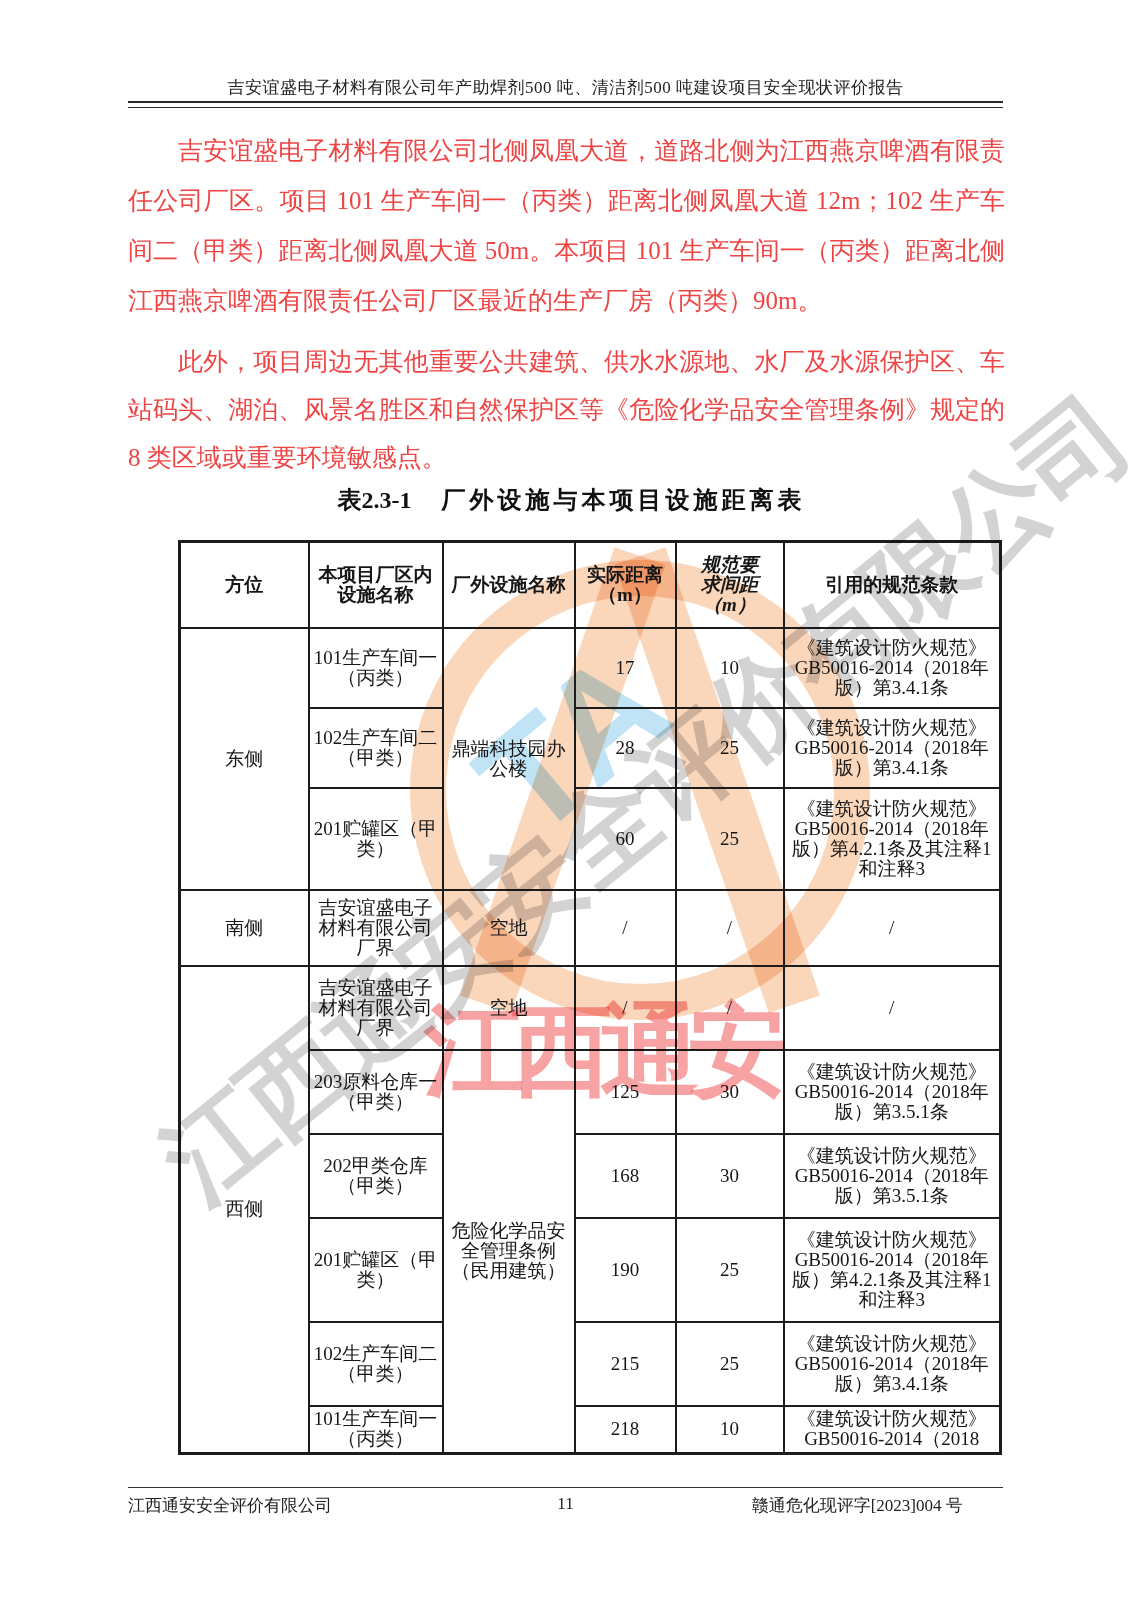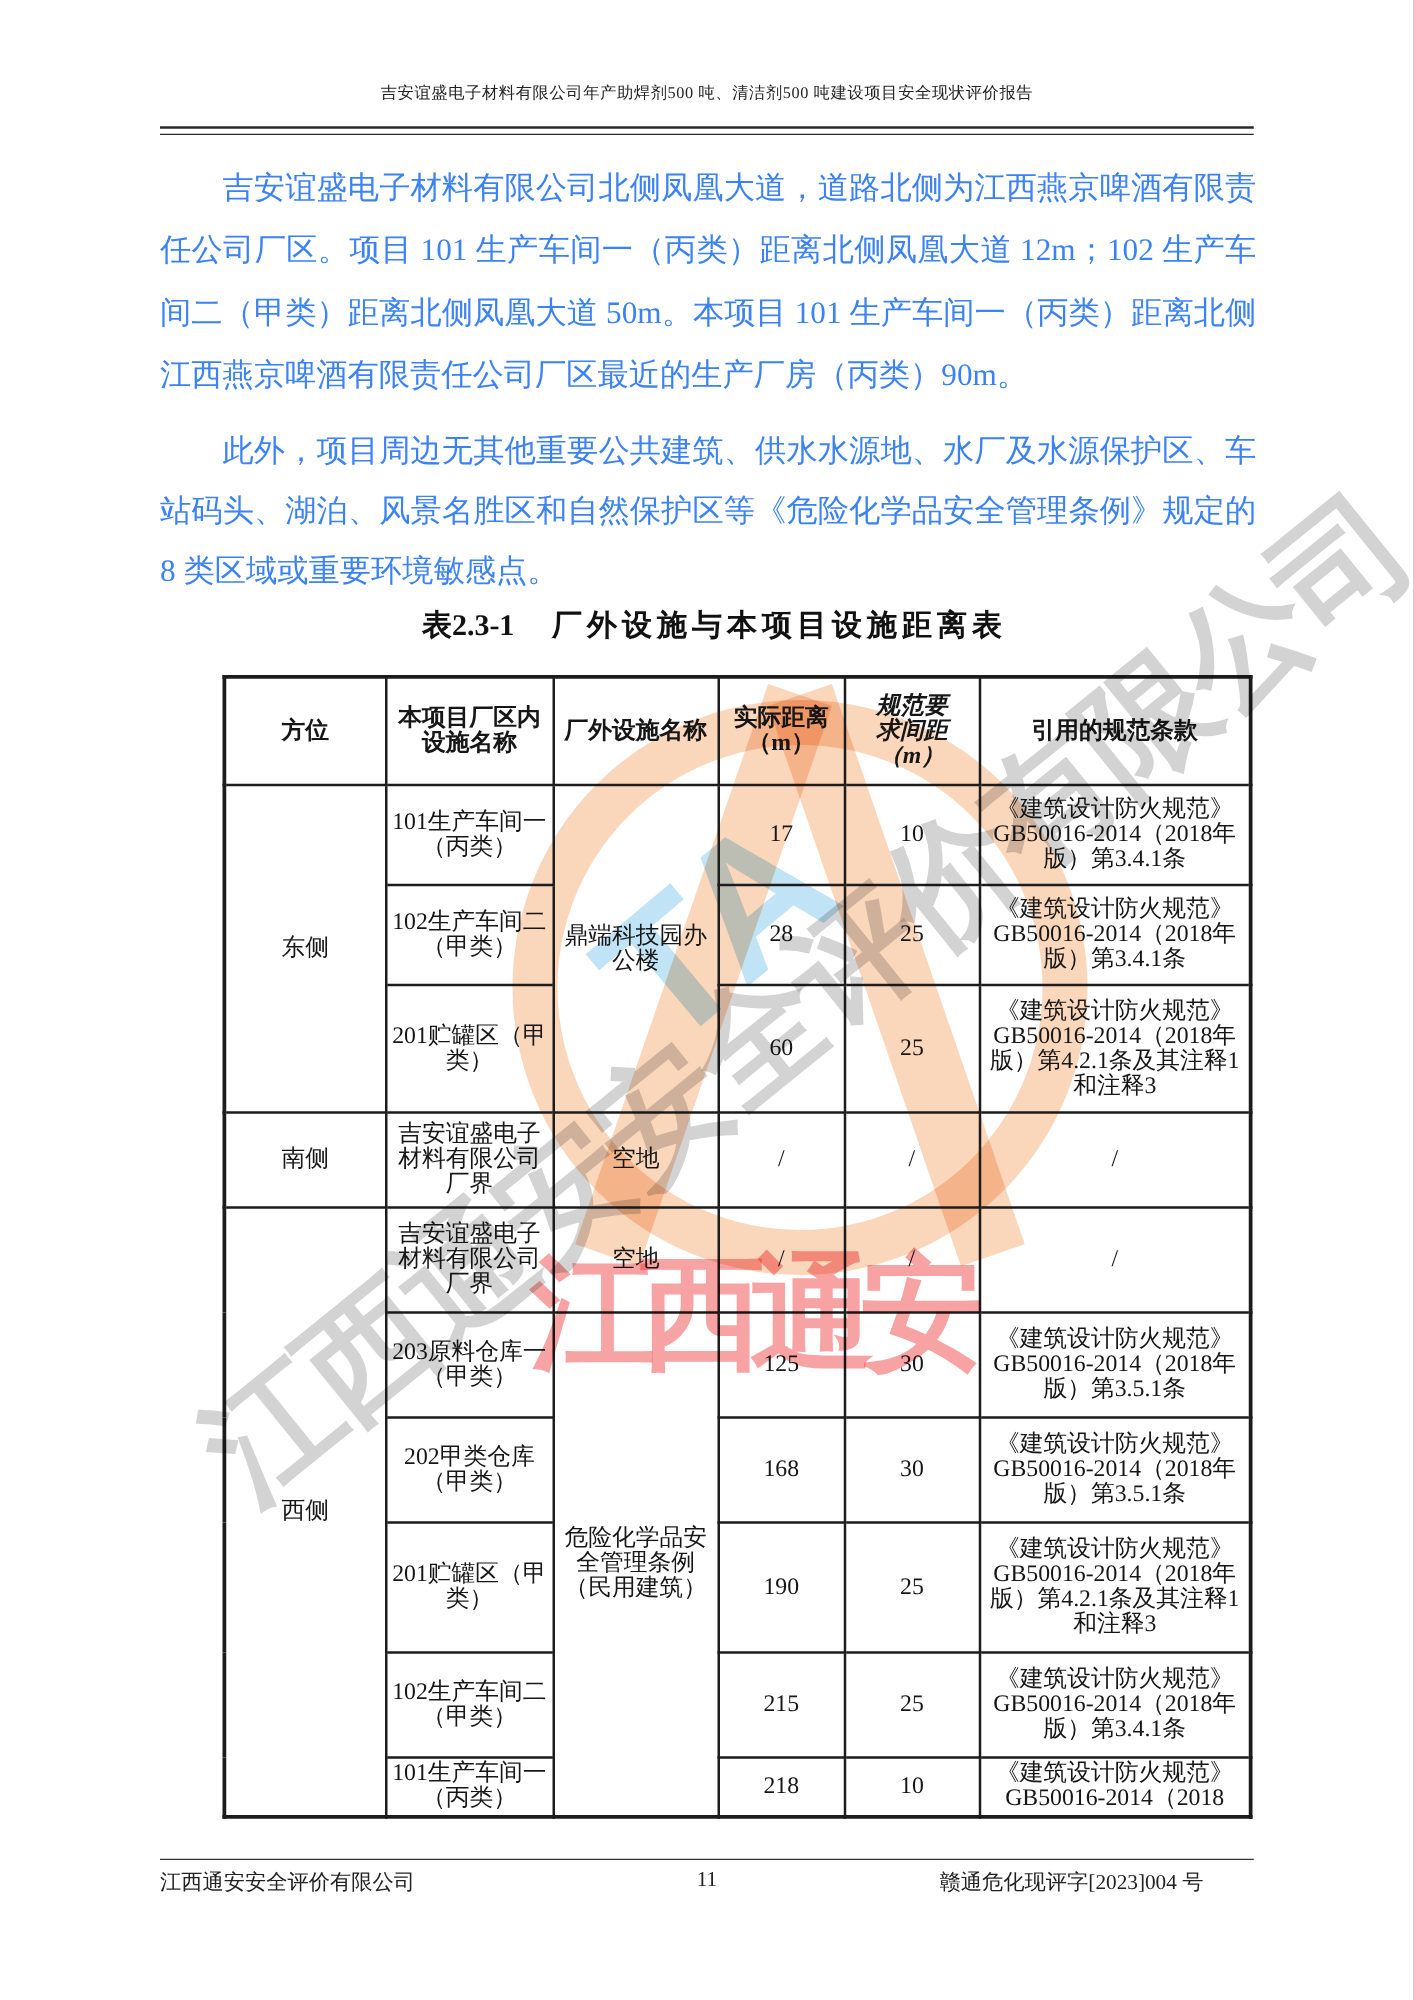--- a/index.html
+++ b/index.html
@@ -1,27 +1,27 @@
 <!DOCTYPE html>
 <html><head>
 <meta charset="utf-8">
 <style>
   html,body{margin:0;padding:0;background:#888;}
   .page{
     position:relative;width:1131px;height:1600px;margin:0 auto;background:#ffffff;
     overflow:hidden;font-family:"Liberation Serif","DejaVu Serif",serif;color:#1b1b1b;
   }
   
-  .doc-header{position:absolute;top:65px;left:0;right:0;text-align:center;
-    font-size:13px;letter-spacing:.5px;color:#222;}
+  .doc-header{position:absolute;top:76px;left:0;right:0;text-align:center;
+    font-size:17px;letter-spacing:.5px;color:#222;}
   .header-rule{position:absolute;top:101px;left:128px;width:875px;height:4px;
     border-top:2.5px solid #2a2a2a;border-bottom:1.3px solid #2a2a2a;}
   
   .para{position:absolute;left:128px;width:877px;margin:0;
-    font-size:25px;line-height:50px;text-align:justify;text-indent:2em;color:#3b82f6;}
+    font-size:25px;line-height:50px;text-align:justify;text-indent:2em;color:#ef4444;}
   .para1{top:126px;}
   .para2{top:338px;line-height:48px;}
   
   .tbl-caption{position:absolute;top:484px;left:0;right:0;text-align:center;
     font-weight:700;font-size:24px;color:#111;margin-left:12px;}
   .tbl-caption .cap-title{margin-left:30px;letter-spacing:4px;}
   
   table.dist{position:absolute;left:178px;top:540px;width:821px;
     border-collapse:collapse;table-layout:fixed;
     font-size:19px;line-height:20px;color:#161616;}

